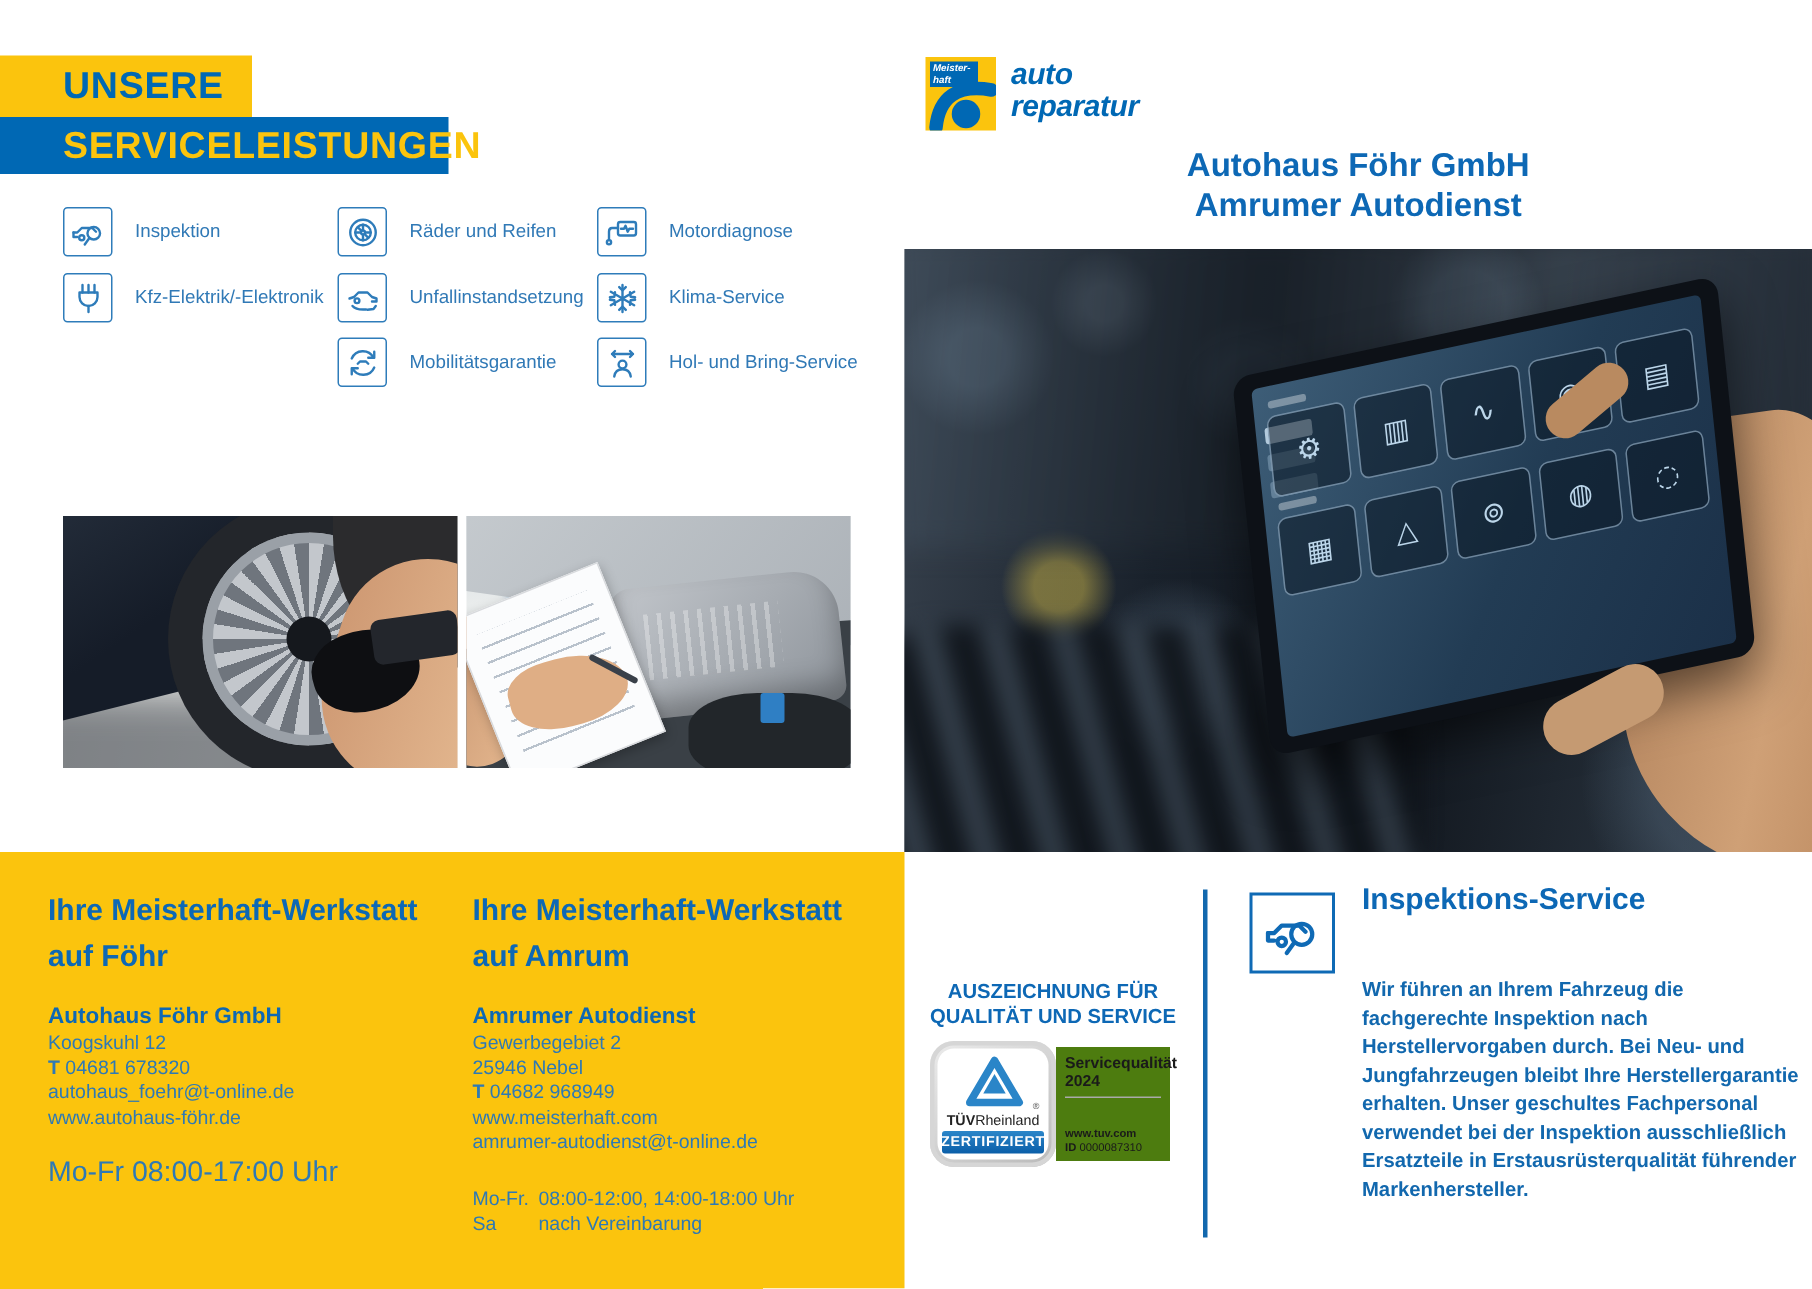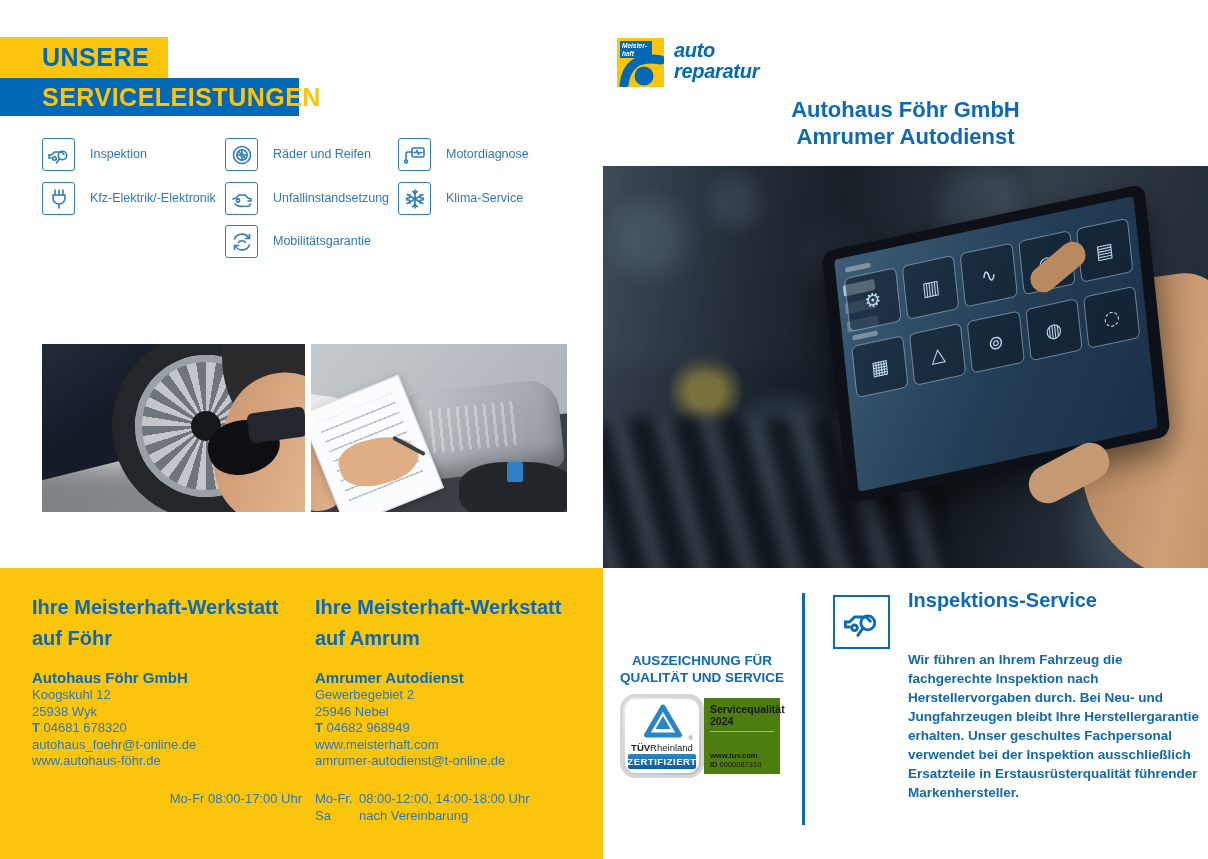--- a/index.html
+++ b/index.html
@@ -129,21 +129,21 @@
 
   
   .ypanel{left:0;top:568px;width:603px;height:291px;background:#FBC40D;}
   .contact{position:absolute;top:24px;width:270px;color:#2E79B5;}
   .contact.c1{left:32px;}
   .contact.c2{left:315px;}
   .c-head{color:#0D68B5;font-size:20px;font-weight:bold;line-height:31px;}
   .c-company{color:#0D68B5;font-size:15px;font-weight:bold;margin-top:15px;}
   .c-line{font-size:13px;line-height:15.5px;margin-top:1px;}
   .c-line b{font-weight:bold;}
-  .c-hours{font-size:13px;line-height:17px;margin-top:21px;text-align:right;}
+  .c-hours{font-size:19px;line-height:17px;margin-top:21px;}
   .c-hrow{display:flex;font-size:13px;line-height:17px;}
   .c-hlabel{width:44px;flex:0 0 auto;}
 
   
   .award-title{left:613px;top:652px;width:178px;text-align:center;color:#0D68B5;
     font-size:13.5px;font-weight:bold;line-height:17px;}
   .tuv{left:620px;top:694px;width:84px;height:84px;border-radius:16px;
     background:linear-gradient(145deg,#ececec,#b9b9b9);box-shadow:inset 0 0 0 3px #d6d6d6;}
   .tuv-inner{position:absolute;left:5px;top:5px;right:5px;bottom:5px;background:#fff;border-radius:11px;overflow:hidden;}
   .tuv-tri{position:absolute;left:18px;top:4px;width:40px;height:36px;}
@@ -253,20 +253,30 @@
     <span class="svc-label">Motordiagnose</span>
   </div>
   <div class="svc" style="left:356px;top:44px;">
     <div class="svc-icon">
       <svg viewBox="0 0 24 24" stroke-width="1.9">
           <path d="M12 3v18M4.2 7.5l15.6 9M4.2 16.5l15.6-9"></path>
           <path d="M9.8 4.4 12 6.6l2.2-2.2M9.8 19.6 12 17.4l2.2 2.2M3.6 11.2l3-.4.4-3M20.4 12.8l-3 .4-.4 3M3.6 12.8l3 .4.4 3M20.4 11.2l-3-.4-.4-3"></path>
         </svg>
     </div>
     <span class="svc-label">Klima-Service</span>
+  </div>
+  <div class="svc" style="left:356px;top:87px;">
+    <div class="svc-icon">
+      <svg viewBox="0 0 24 24">
+          <path d="M5 6h14M5 6l2-2M5 6l2 2M19 6l-2-2M19 6l-2 2"></path>
+          <circle cx="12" cy="13" r="2.6"></circle>
+          <path d="M6.5 21c.5-3.2 2.7-4.8 5.5-4.8s5 1.6 5.5 4.8"></path>
+        </svg>
+    </div>
+    <span class="svc-label">Hol- und Bring-Service</span>
   </div>
 </div>
 
 <div class="abs photo photo-wheel">
   <div class="p1-shadow"></div>
   <div class="p1-car"></div>
   <div class="p1-tire"></div>
   <div class="p1-rim"></div>
   <div class="p1-hub"></div>
   <div class="p1-shoulder"></div>
@@ -348,21 +358,20 @@
 </div>
 
 <div class="abs ypanel">
   <div class="contact c1">
     <div class="c-head">
       <div>Ihre Meisterhaft-Werkstatt</div>
       <div>auf Föhr</div>
     </div>
     <div class="c-company">Autohaus Föhr GmbH</div>
     <div class="c-line">Koogskuhl 12</div>
-    <div class="c-line">25938 Wyk</div>
     <div class="c-line"><b>T</b>&nbsp;<span>04681 678320</span></div>
     <div class="c-line">autohaus_foehr@t-online.de</div>
     <div class="c-line">www.autohaus-föhr.de</div>
     <div class="c-hours">Mo-Fr 08:00-17:00 Uhr</div>
   </div>
   <div class="contact c2">
     <div class="c-head">
       <div>Ihre Meisterhaft-Werkstatt</div>
       <div>auf Amrum</div>
     </div>

